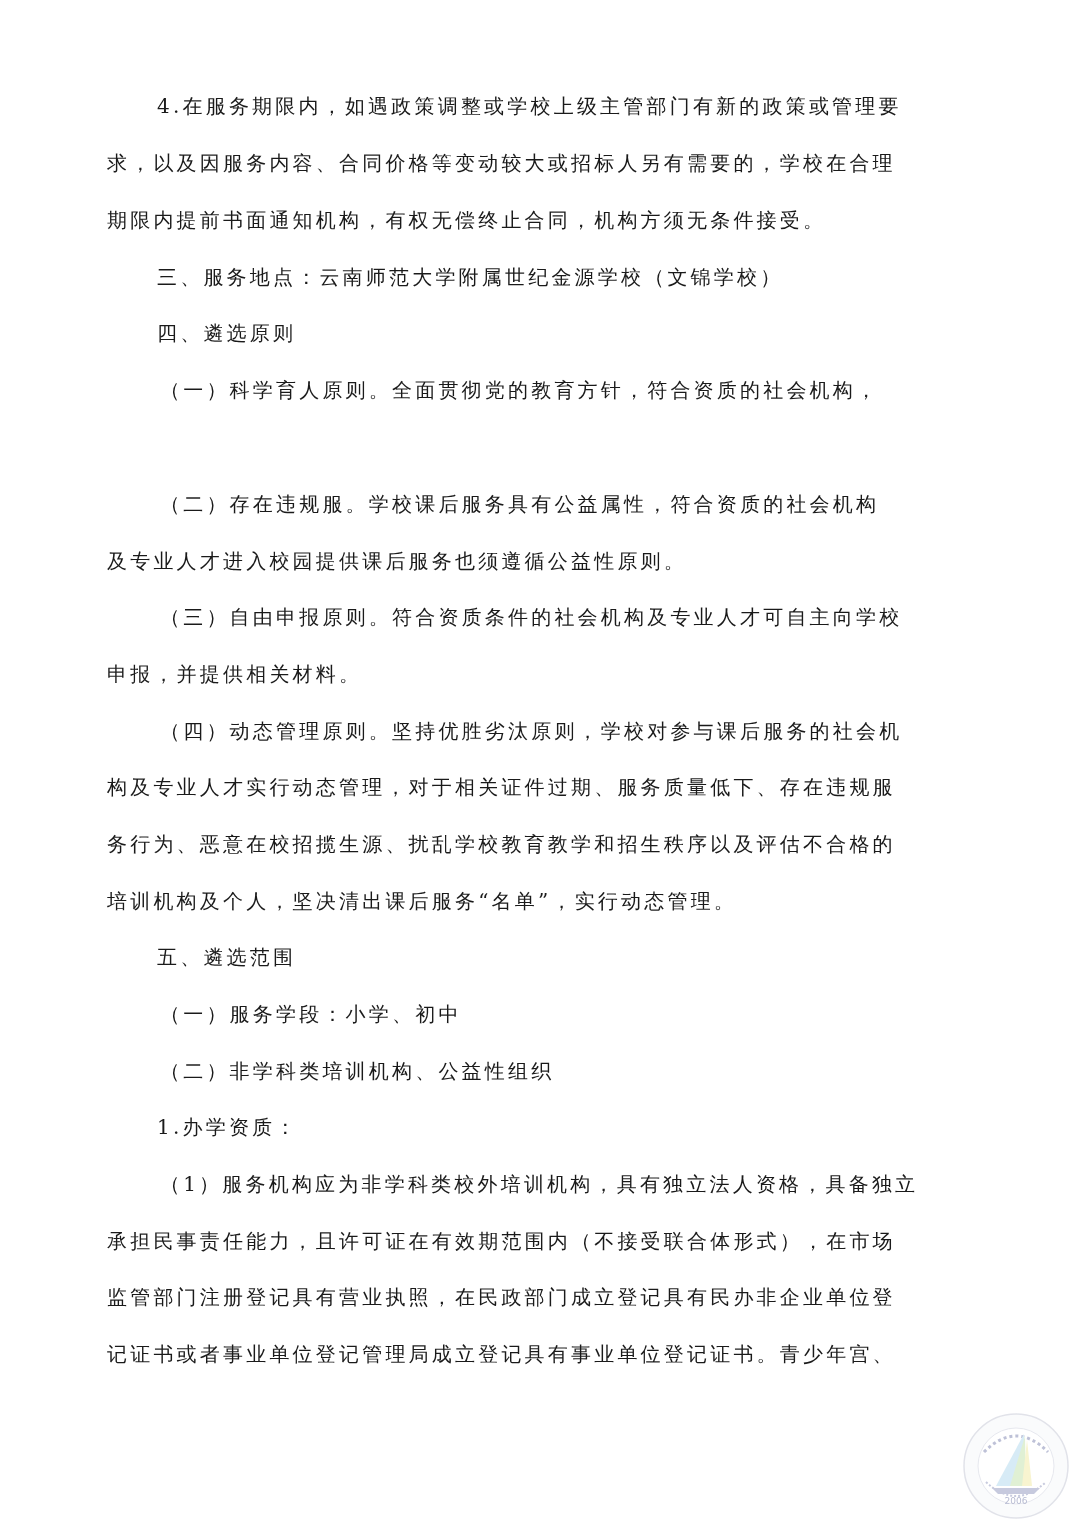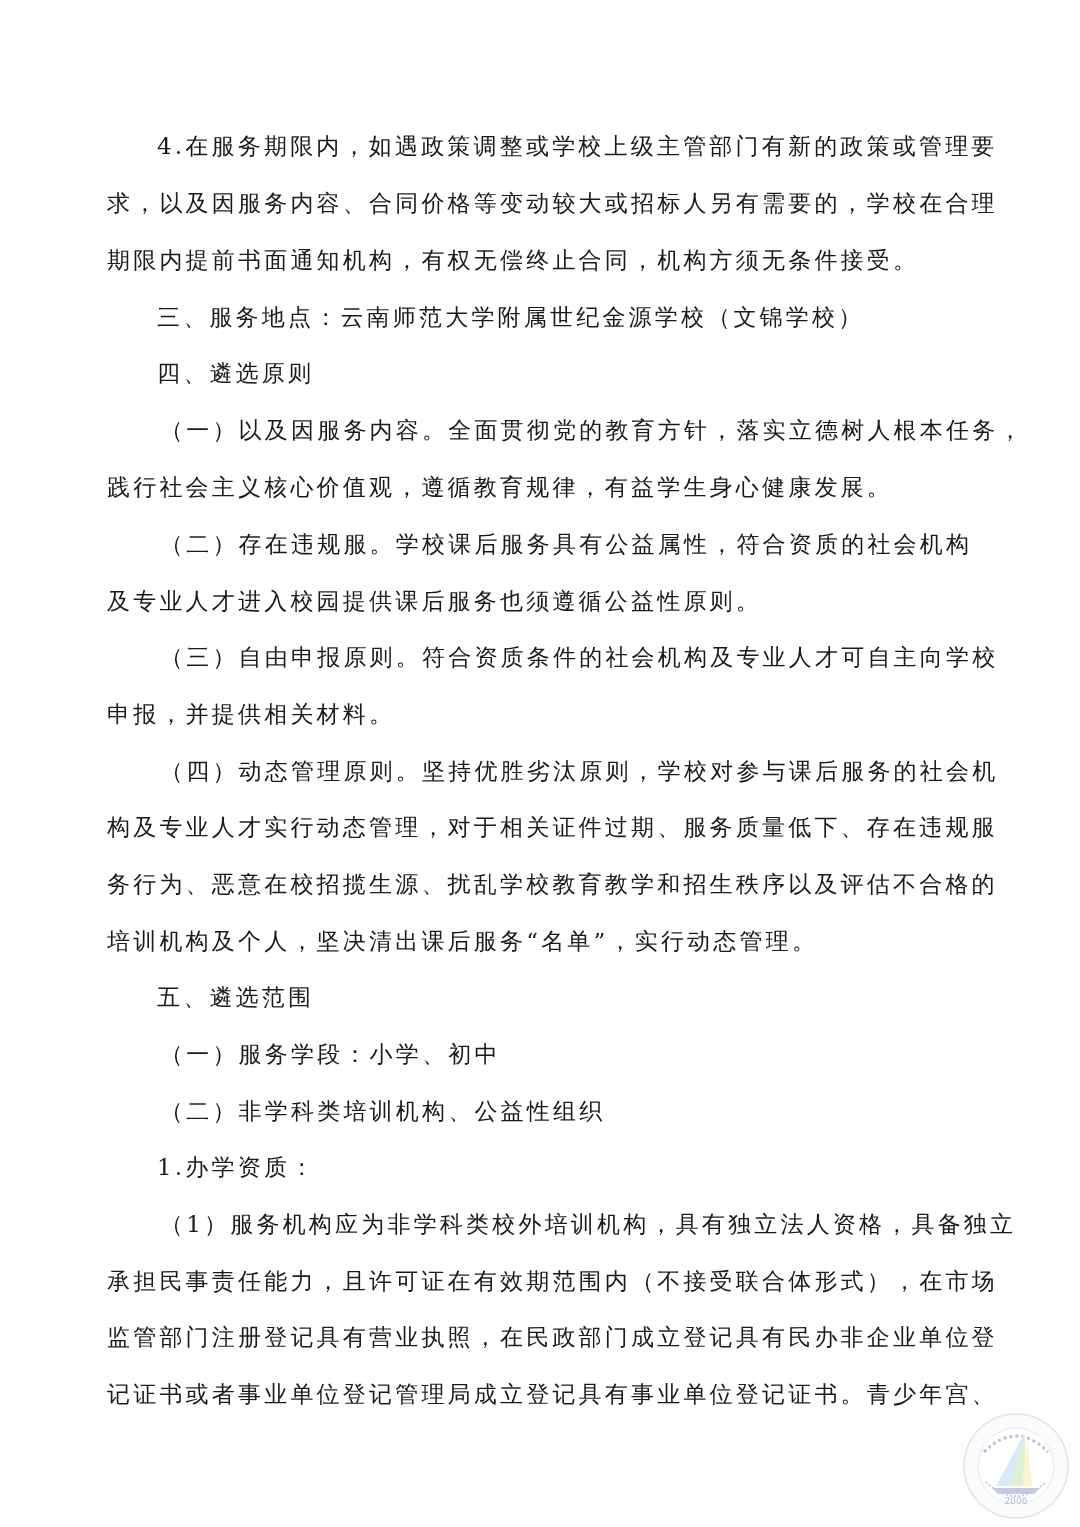--- a/index.html
+++ b/index.html
@@ -20,26 +20,25 @@
     left: 0;
     top: 0;
     width: 1080px;
     height: 1527px;
   }
   .line {
     position: absolute;
     left: 107px;
     width: 880px;
     height: 40px;
-    font-size: 23px;
+    font-size: 20px;
     line-height: 40px;
     letter-spacing: 3.2px;
     white-space: nowrap;
     overflow: visible;
-    margin-top: 40px;
   }
   .indent { left: 157px; }
   .indent-s { left: 160px; }
   .watermark {
     position: absolute;
     left: 962px;
     top: 1412px;
     width: 108px;
     height: 108px;
     opacity: 0.55;
@@ -50,22 +49,21 @@
 
 <div class="page">
 
   <div class="line indent" style="top:86px">4.在服务期限内，如遇政策调整或学校上级主管部门有新的政策或管理要</div>
   <div class="line" style="top:143px">求，以及因服务内容、合同价格等变动较大或招标人另有需要的，学校在合理</div>
   <div class="line" style="top:200px">期限内提前书面通知机构，有权无偿终止合同，机构方须无条件接受。</div>
 
   <div class="line indent" style="top:257px">三、服务地点：云南师范大学附属世纪金源学校（文锦学校）</div>
   <div class="line indent" style="top:313px">四、遴选原则</div>
 
-  <div class="line indent-s" style="top:370px">（一）以及因服务内容。全面贯彻党的教育方针，落实立德树人根本任务，</div>
-  <div class="line" style="top:427px">践行社会主义核心价值观，遵循教育规律，有益学生身心健康发展。</div>
+  <div class="line indent-s" style="top:370px">（一）科学育人原则。全面贯彻党的教育方针，符合资质的社会机构，</div>
 
   <div class="line indent-s" style="top:484px">（二）存在违规服。学校课后服务具有公益属性，符合资质的社会机构</div>
   <div class="line" style="top:541px">及专业人才进入校园提供课后服务也须遵循公益性原则。</div>
 
   <div class="line indent-s" style="top:597px">（三）自由申报原则。符合资质条件的社会机构及专业人才可自主向学校</div>
   <div class="line" style="top:654px">申报，并提供相关材料。</div>
 
   <div class="line indent-s" style="top:711px">（四）动态管理原则。坚持优胜劣汰原则，学校对参与课后服务的社会机</div>
   <div class="line" style="top:767px">构及专业人才实行动态管理，对于相关证件过期、服务质量低下、存在违规服</div>
   <div class="line" style="top:824px">务行为、恶意在校招揽生源、扰乱学校教育教学和招生秩序以及评估不合格的</div>

